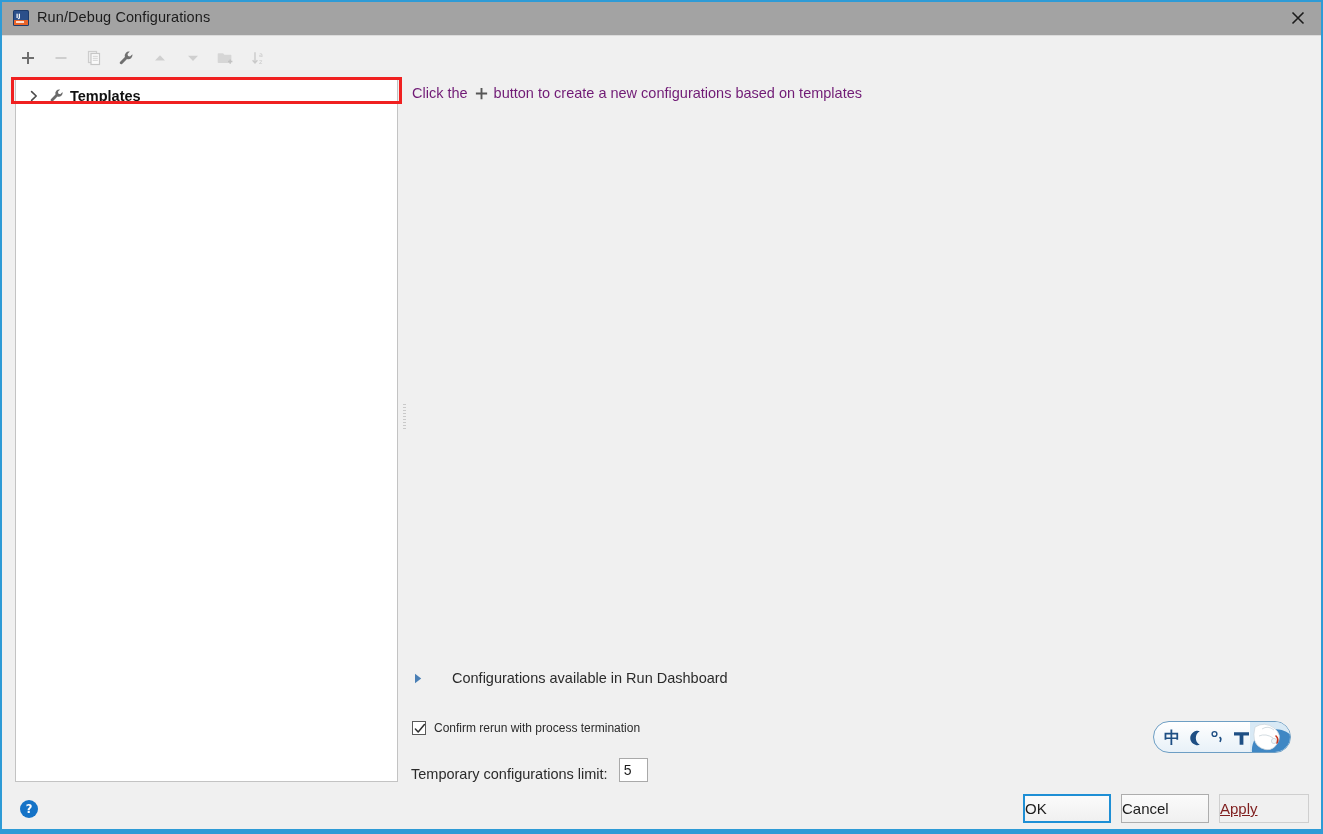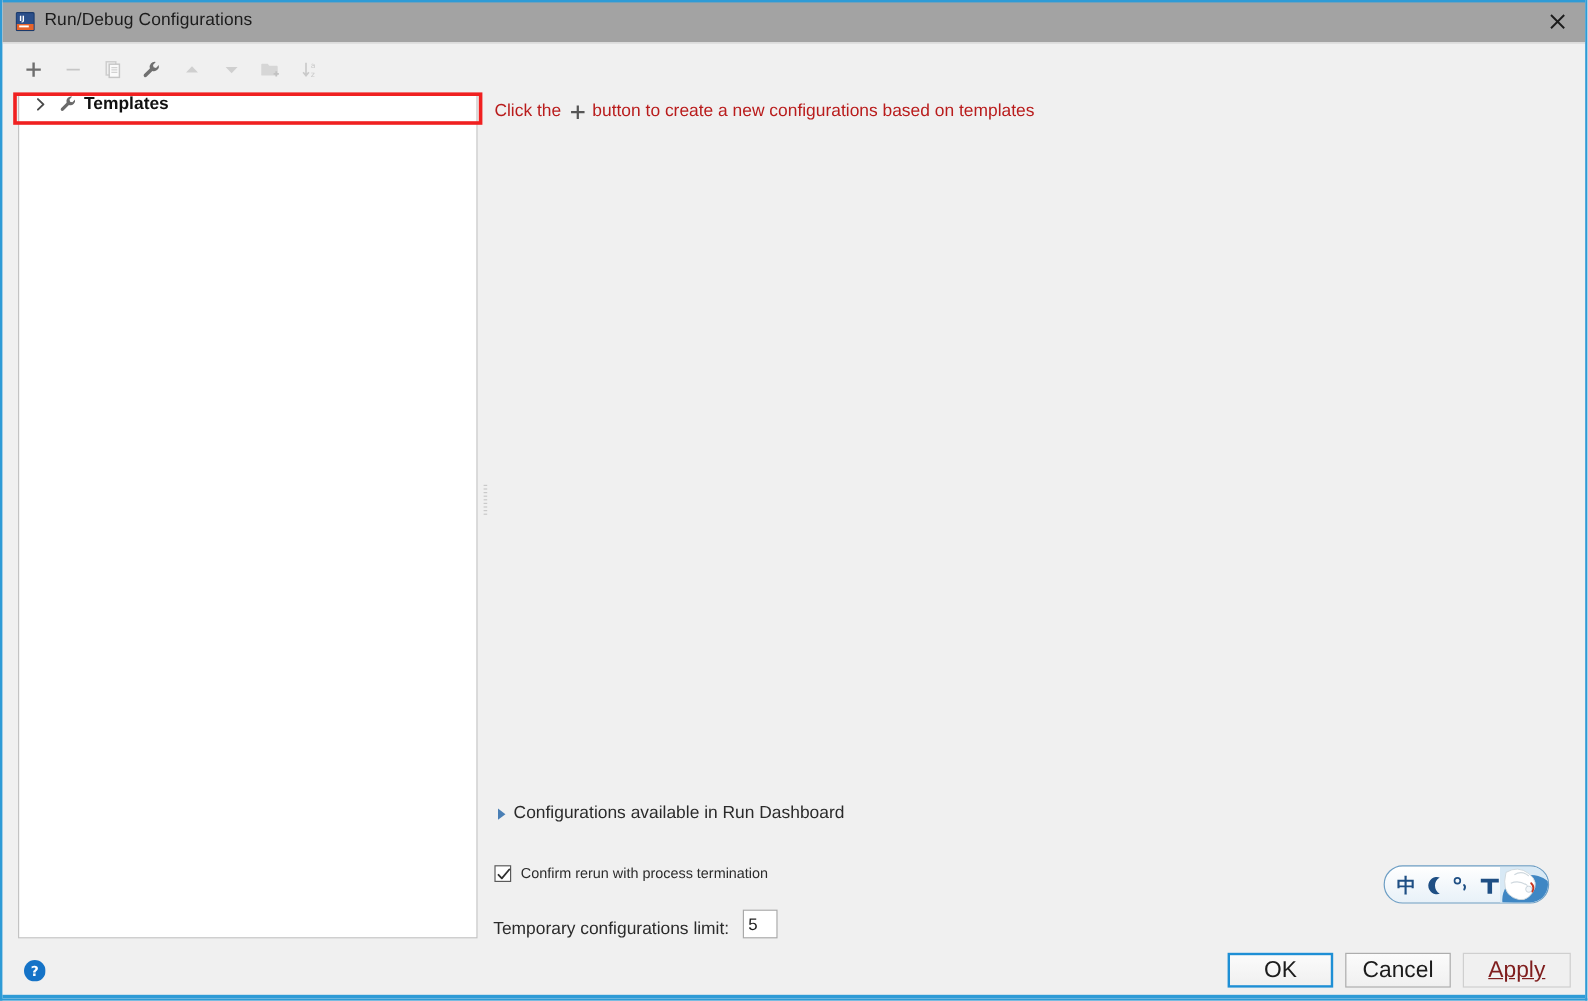--- a/index.html
+++ b/index.html
@@ -81,21 +81,21 @@
     left: 13px; top: 78px;
     width: 383px; height: 704px;
     background: #ffffff;
     border: 1px solid #c3c3c3;
   }
   #tree-scroll { position: absolute; inset: 0; overflow: hidden; }
   .tree-row {
     position: relative;
     height: 25px;
     display: flex;
-    align-items: flex-start;
+    align-items: flex-end;
     padding-left: 10px;
     cursor: pointer;
   }
   .tree-arrow {
     width: 16px; height: 16px;
     display: flex; align-items: center; justify-content: center;
     flex: 0 0 16px;
   }
   .tree-icon {
     width: 18px; height: 16px;
@@ -140,40 +140,41 @@
     background: #c9c9c9;
   }
 
   
   #hint-line {
     position: absolute;
     left: 410px; top: 85px;
     display: flex;
     align-items: center;
     font-size: 14.5px;
-    color: #b91c1c;
+    color: #701a75;
     white-space: nowrap;
   }
   #hint-pre { }
   #hint-plus {
     display: inline-flex;
     margin: 0 5px 0 6px;
     position: relative;
     top: 0px;
   }
   #hint-post { }
 
   #dashboard-row {
     position: absolute;
     left: 410px; top: 670px;
     display: flex;
     align-items: center;
     cursor: pointer;
     font-size: 14.5px;
     color: #2b2b2b;
+    gap: 24px;
   }
   #dashboard-arrow {
     width: 12px; height: 12px;
     margin-right: 4px;
     display: flex; align-items: center; justify-content: center;
   }
 
   #confirm-row {
     position: absolute;
     left: 410px; top: 721px;
@@ -229,23 +230,22 @@
     cursor: pointer;
   }
 
   
   .btn {
     position: absolute;
     height: 29px;
     border: 1px solid #adadad;
     background: linear-gradient(#fbfbfb, #f0f0f0);
     font-family: "Liberation Sans", sans-serif;
-    font-size: 19px;
+    font-size: 15px;
     color: #1c1c1c;
-    text-align: center;
     line-height: 27px;
     cursor: pointer;
   }
   #ok-btn {
     left: 1021px; top: 794px; width: 88px;
     border: 2px solid #1e8fd5;
     line-height: 25px;
   }
   #cancel-btn { left: 1119px; top: 794px; width: 88px; }
   #apply-btn {

